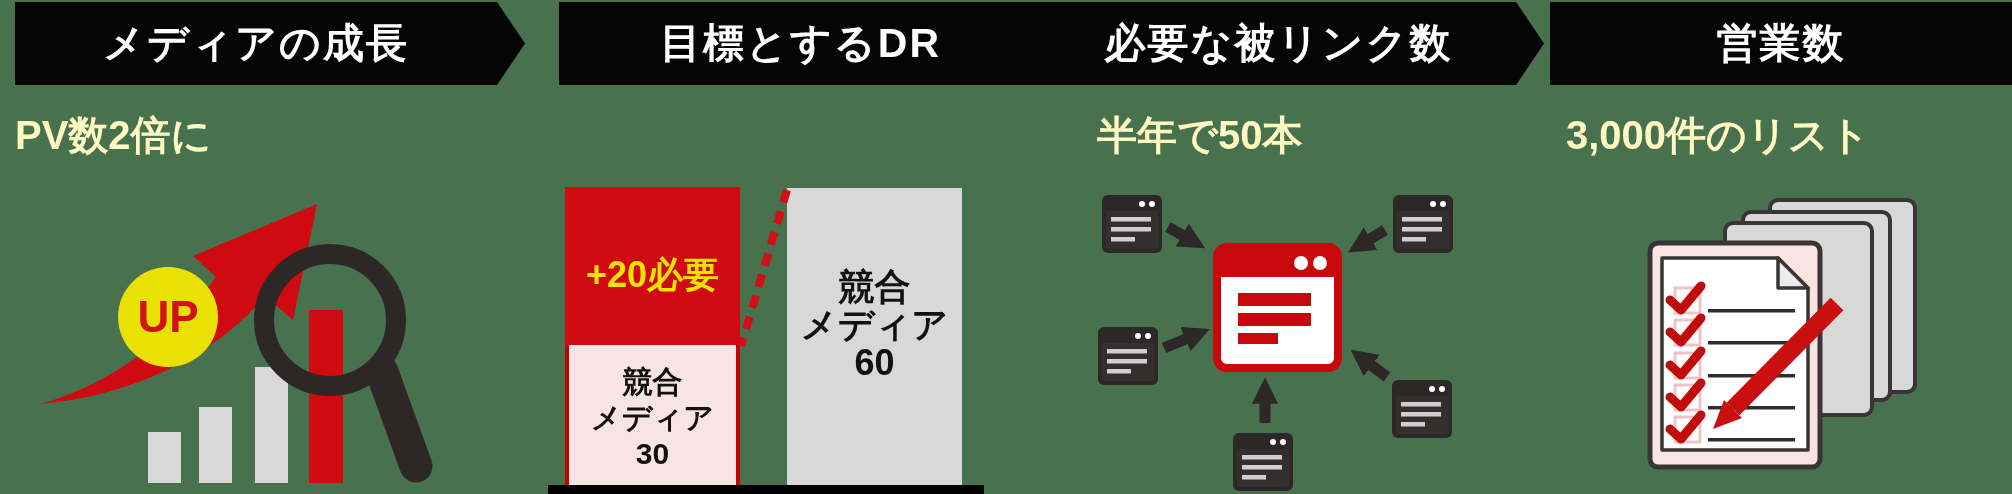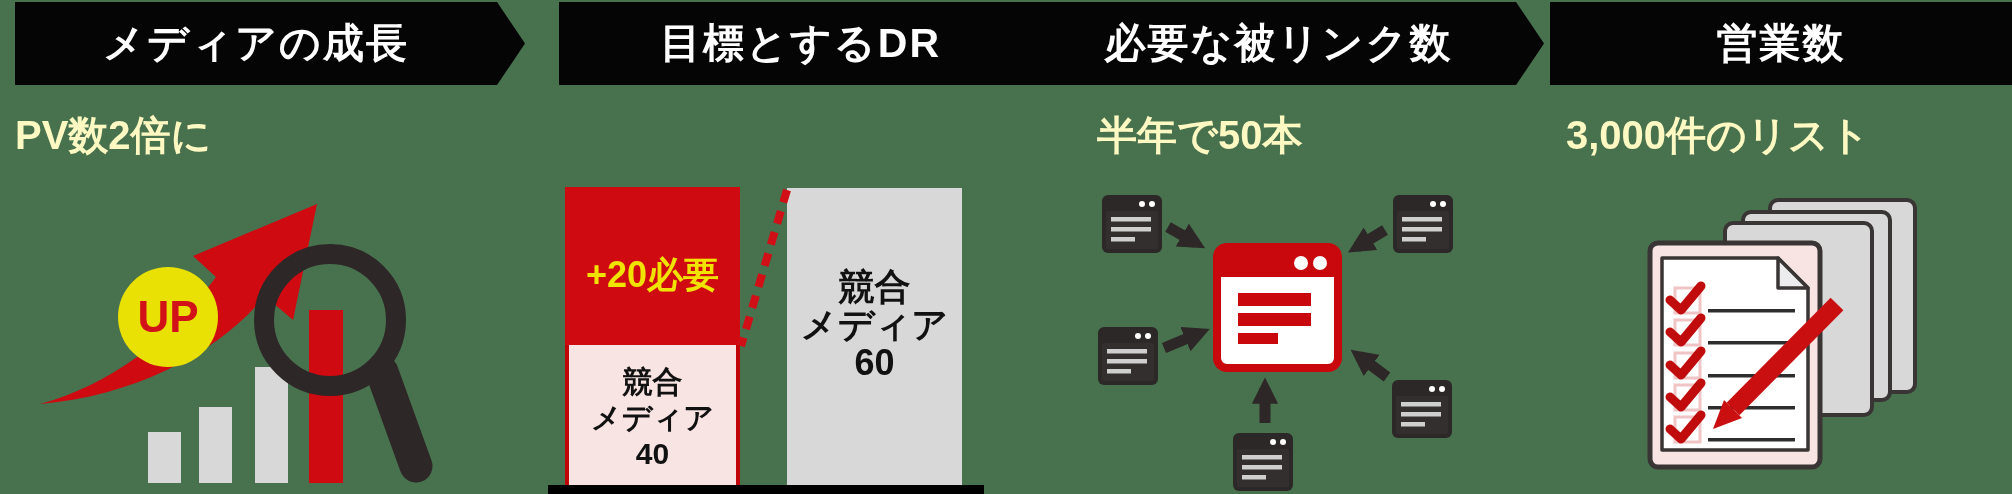--- a/index.html
+++ b/index.html
@@ -94,21 +94,21 @@
       <line x1="372" y1="192" x2="406" y2="286" stroke="#2d2727" stroke-width="33" stroke-linecap="round"></line>
     </g>
   </svg>
 
   <div class="seg-red">
     <span>+20必要</span>
   </div>
   <div class="seg-pink">
     <span>競合</span>
     <span>メディア</span>
-    <span>40</span>
+    <span>30</span>
   </div>
   <div class="bar-grey">
     <span>競合</span>
     <span>メディア</span>
     <span>60</span>
   </div>
   <div class="baseline"></div>
   <svg class="illu i2line" width="483" height="314" viewBox="0 0 483 314">
     <line x1="258" y1="10" x2="212" y2="166" stroke="#d10f16" stroke-width="8" stroke-dasharray="13 9"></line>
   </svg>

